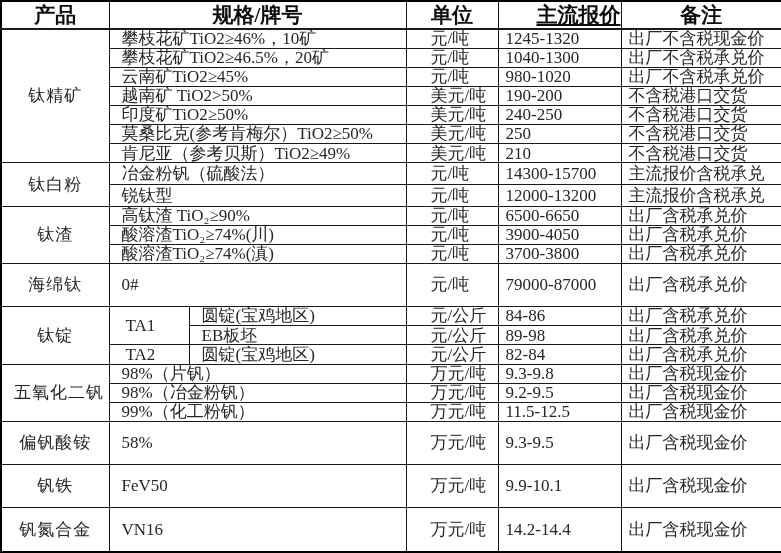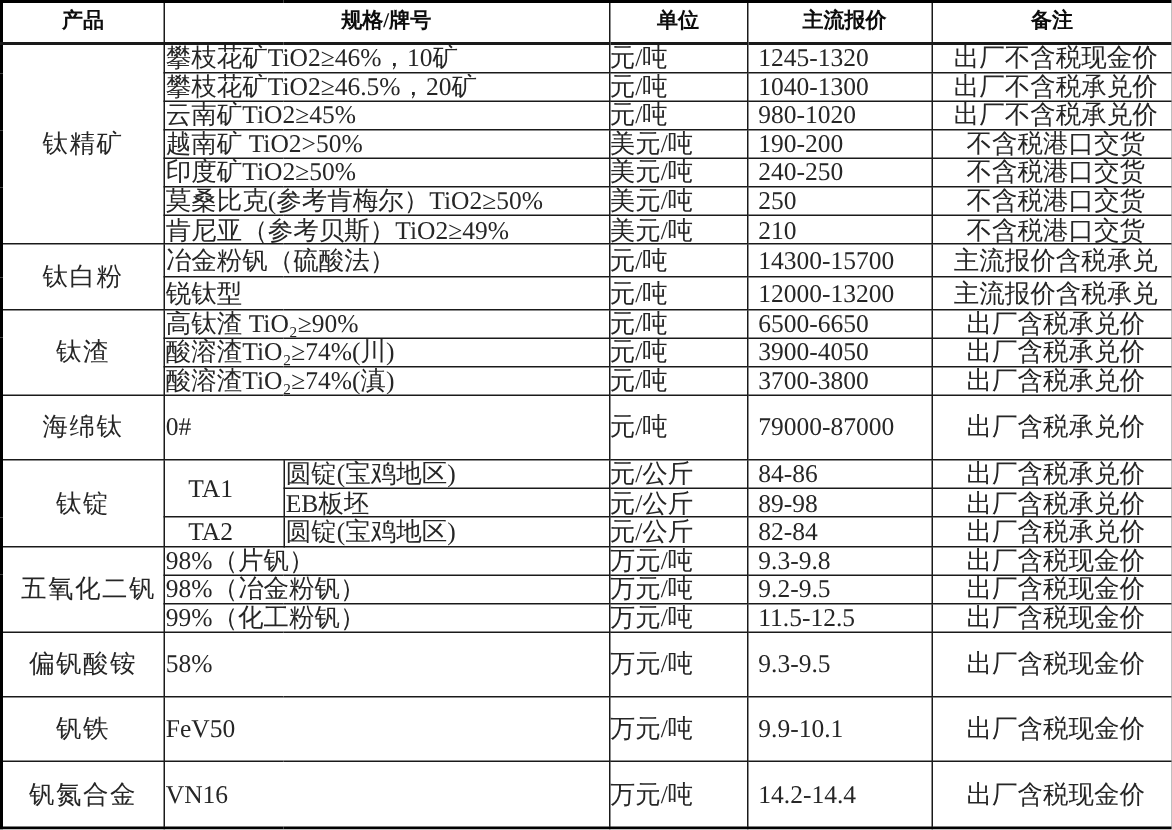--- a/index.html
+++ b/index.html
@@ -25,46 +25,47 @@
   .price-table th,
   .price-table td {
     border: 1.5px solid #1a1a1a;
     overflow: hidden;
     white-space: nowrap;
     line-height: 1.05;
     vertical-align: middle;
   }
   .price-table th {
     height: 26px;
-    font-size: 14px;
+    font-size: 21px;
     font-weight: bold;
     color: #0d0d0d;
     text-align: center;
     padding: 0;
     border-bottom-width: 2px;
   }
   .price-table th.left-h {
-    text-align: center;
+    text-align: right;
     padding-left: 7px;
+    text-decoration: underline;
   }
   .price-table td {
     font-size: 17px;
     padding: 0 2px 0 6px;
     text-align: left;
   }
   .price-table td.product-cell {
     text-align: center;
     padding: 12px;
     letter-spacing: 1px;
   }
   .price-table td.grade-cell   { padding-left: 16px; }
-  .price-table td.spec-cell    { padding-left: 1px; }
-  .price-table td.unit-cell    { padding-left: 0; }
+  .price-table td.spec-cell    { padding-left: 12px; }
+  .price-table td.unit-cell    { padding-left: 24px; }
   .price-table td.price-cell   { padding-left: 7px; }
-  .price-table td.note-cell    { padding-left: 7px; text-align: center; }
+  .price-table td.note-cell    { padding-left: 7px; }
 </style>
 </head>
 <body>
 
 <table class="price-table">
   <colgroup>
     <col style="width:108px">
     <col style="width:80px">
     <col style="width:217px">
     <col style="width:92px">

